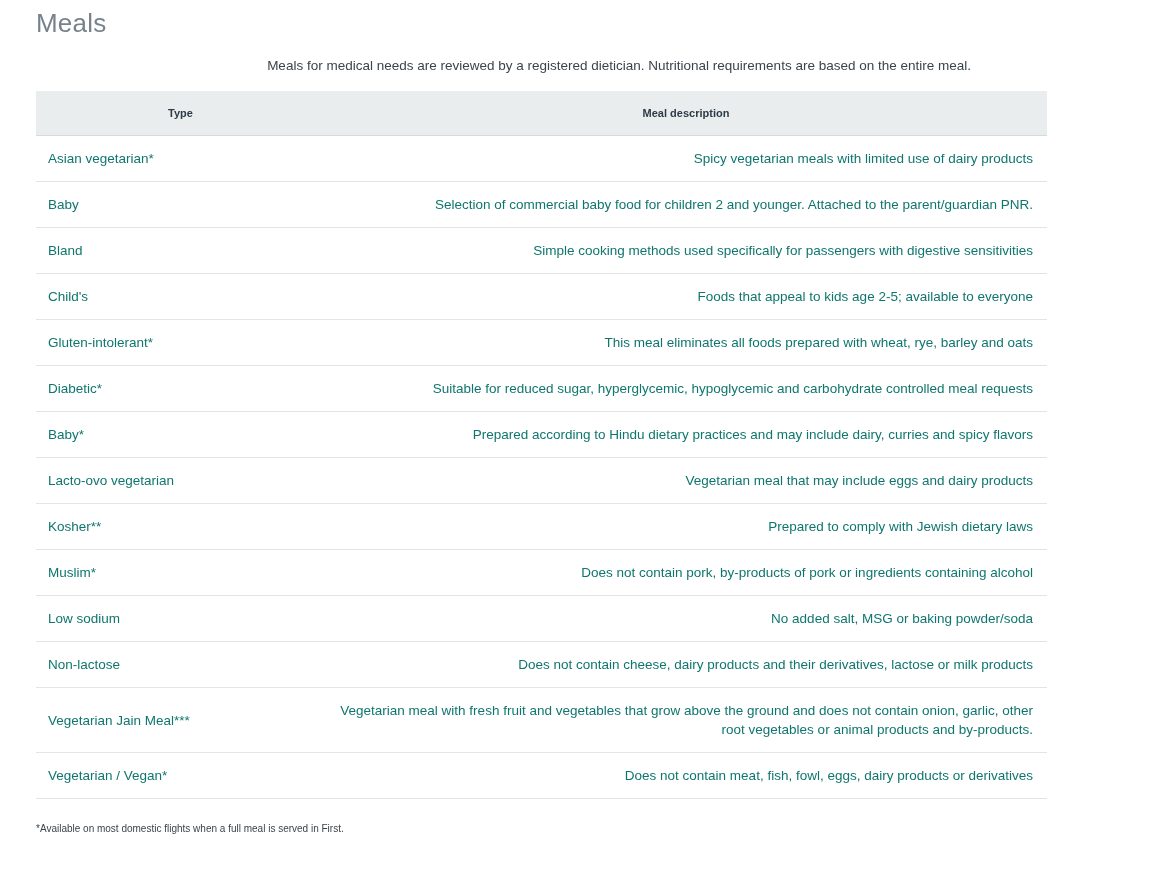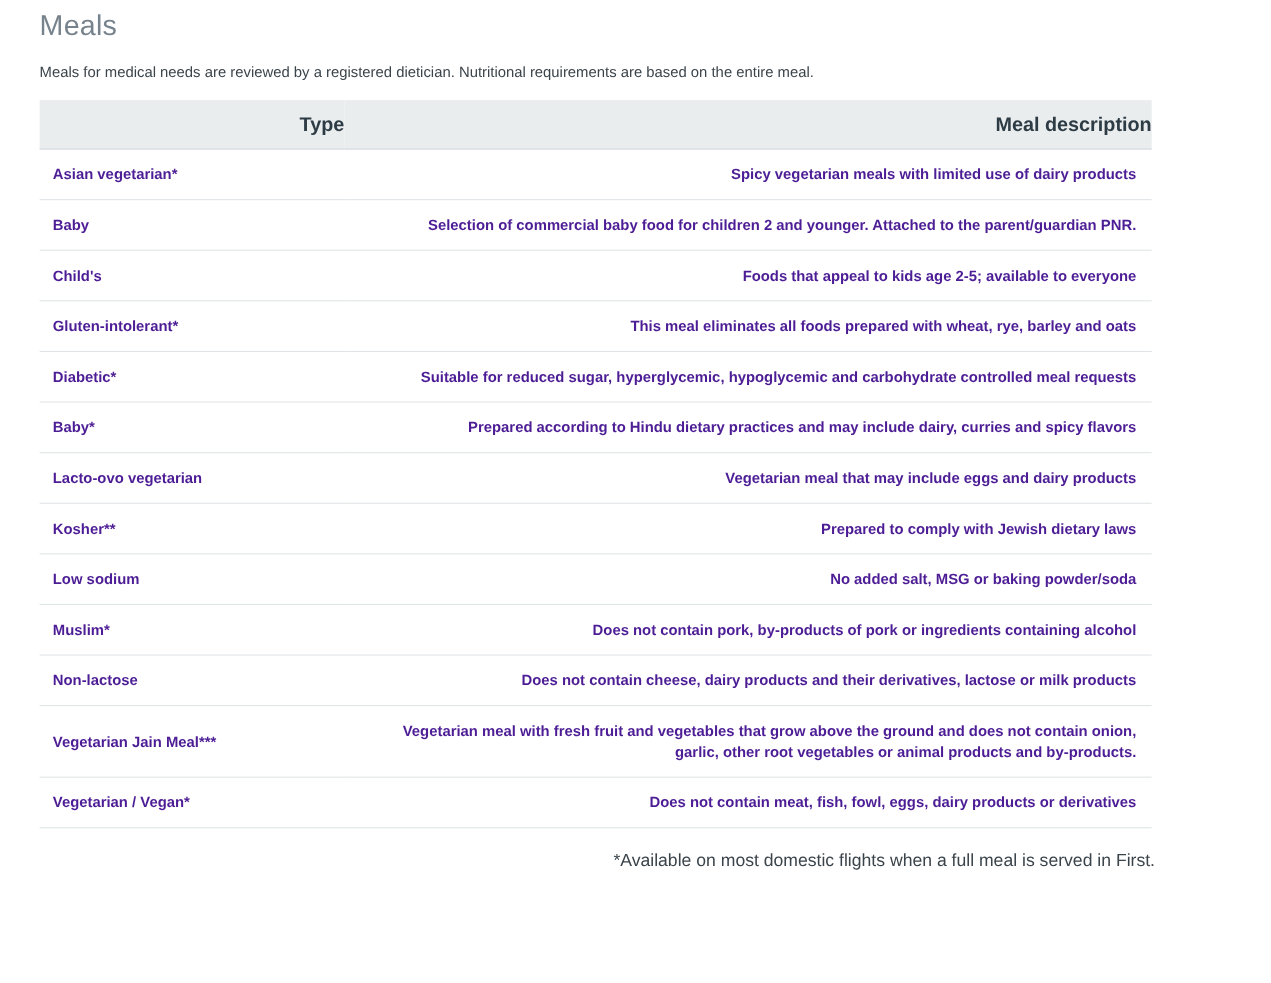--- a/index.html
+++ b/index.html
@@ -22,64 +22,63 @@
     font-size: 26px;
     font-weight: 300;
     color: #77838c;
     letter-spacing: 0.2px;
     margin: 8px 0 0 0;
     line-height: 30px;
   }
   .intro {
     font-size: 13.5px;
     color: #3b444b;
-    margin: 19px 0 0 0;
+    margin: 19px 0 0 12px;
     line-height: 18px;
+    text-align: right;
   }
   .meals-table {
     width: 1011px;
     border-collapse: collapse;
     margin-top: 16px;
     table-layout: fixed;
   }
   .meals-table thead th {
     background: #eaedee;
     color: #2d3b45;
-    font-size: 18px;
+    font-size: 11px;
     font-weight: 600;
-    text-align: right;
+    text-align: center;
     padding: 14px 0 14px 12px;
     border-bottom: 1px solid #d6dadd;
     line-height: 16px;
   }
   .col-type { width: 265px; }
   .col-desc { width: auto; }
   .meals-table tbody td {
     font-size: 13.5px;
-    color: #4c1d95;
+    color: #0f766e;
     padding: 13px 14px 13px 12px;
     border-bottom: 1px solid #e2e5e7;
     vertical-align: middle;
     line-height: 19px;
-    font-weight: bold;
   }
   .meals-table tbody td.desc {
     padding-left: 11px;
     text-align: right;
   }
   .notes {
     margin-top: 21px;
     width: 1014px;
   }
   .note {
-    font-size: 16px;
+    font-size: 10px;
     color: #3b444b;
     line-height: 17px;
     margin: 0 0 13px 0;
-    text-align: right;
   }
 </style>
 </head>
 <body>
 
 <div class="page">
 
   <h1 class="page-title">Meals</h1>
 
   <p class="intro">Meals for medical needs are reviewed by a registered dietician. Nutritional requirements are based on the entire meal.</p>
@@ -94,20 +93,24 @@
     <tbody id="meals-tbody">
         <tr>
           <td class="type">Asian vegetarian*</td>
           <td class="desc">Spicy vegetarian meals with limited use of dairy products</td>
         </tr>
         <tr>
           <td class="type">Baby</td>
           <td class="desc">Selection of commercial baby food for children 2 and younger. Attached to the parent/guardian PNR.</td>
         </tr>
         <tr>
+          <td class="type">Bland</td>
+          <td class="desc">Simple cooking methods used specifically for passengers with digestive sensitivities</td>
+        </tr>
+        <tr>
           <td class="type">Child's</td>
           <td class="desc">Foods that appeal to kids age 2-5; available to everyone</td>
         </tr>
         <tr>
           <td class="type">Gluten-intolerant*</td>
           <td class="desc">This meal eliminates all foods prepared with wheat, rye, barley and oats</td>
         </tr>
         <tr>
           <td class="type">Diabetic*</td>
           <td class="desc">Suitable for reduced sugar, hyperglycemic, hypoglycemic and carbohydrate controlled meal requests</td>
@@ -118,26 +121,26 @@
         </tr>
         <tr>
           <td class="type">Lacto-ovo vegetarian</td>
           <td class="desc">Vegetarian meal that may include eggs and dairy products</td>
         </tr>
         <tr>
           <td class="type">Kosher**</td>
           <td class="desc">Prepared to comply with Jewish dietary laws</td>
         </tr>
         <tr>
+          <td class="type">Muslim*</td>
+          <td class="desc">Does not contain pork, by-products of pork or ingredients containing alcohol</td>
+        </tr>
+        <tr>
           <td class="type">Low sodium</td>
           <td class="desc">No added salt, MSG or baking powder/soda</td>
-        </tr>
-        <tr>
-          <td class="type">Muslim*</td>
-          <td class="desc">Does not contain pork, by-products of pork or ingredients containing alcohol</td>
         </tr>
         <tr>
           <td class="type">Non-lactose</td>
           <td class="desc">Does not contain cheese, dairy products and their derivatives, lactose or milk products</td>
         </tr>
         <tr>
           <td class="type">Vegetarian Jain Meal***</td>
           <td class="desc">Vegetarian meal with fresh fruit and vegetables that grow above the ground and does not contain onion, garlic, other root vegetables or animal products and by-products.</td>
         </tr>
         <tr>

